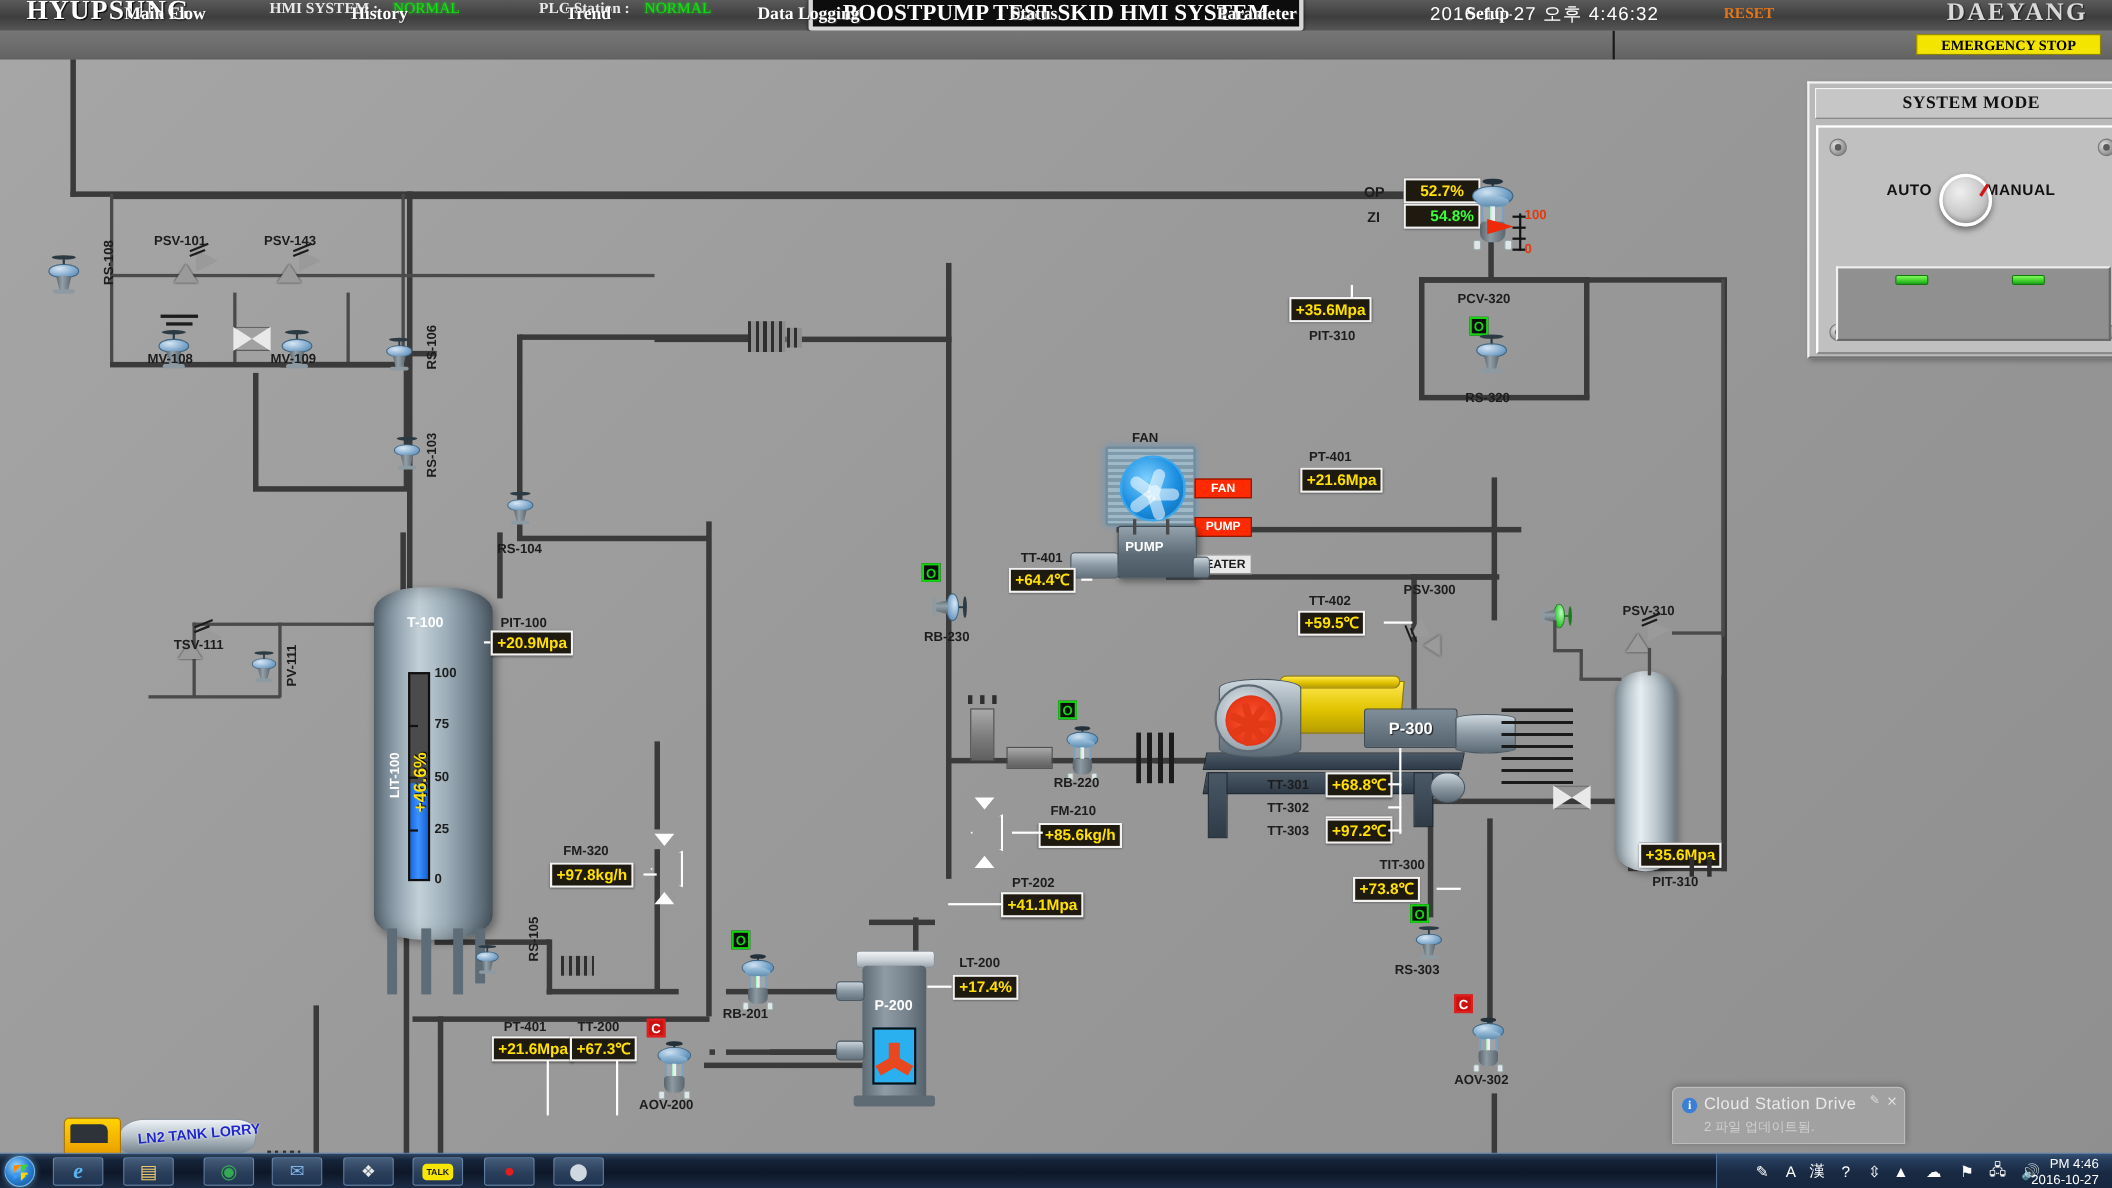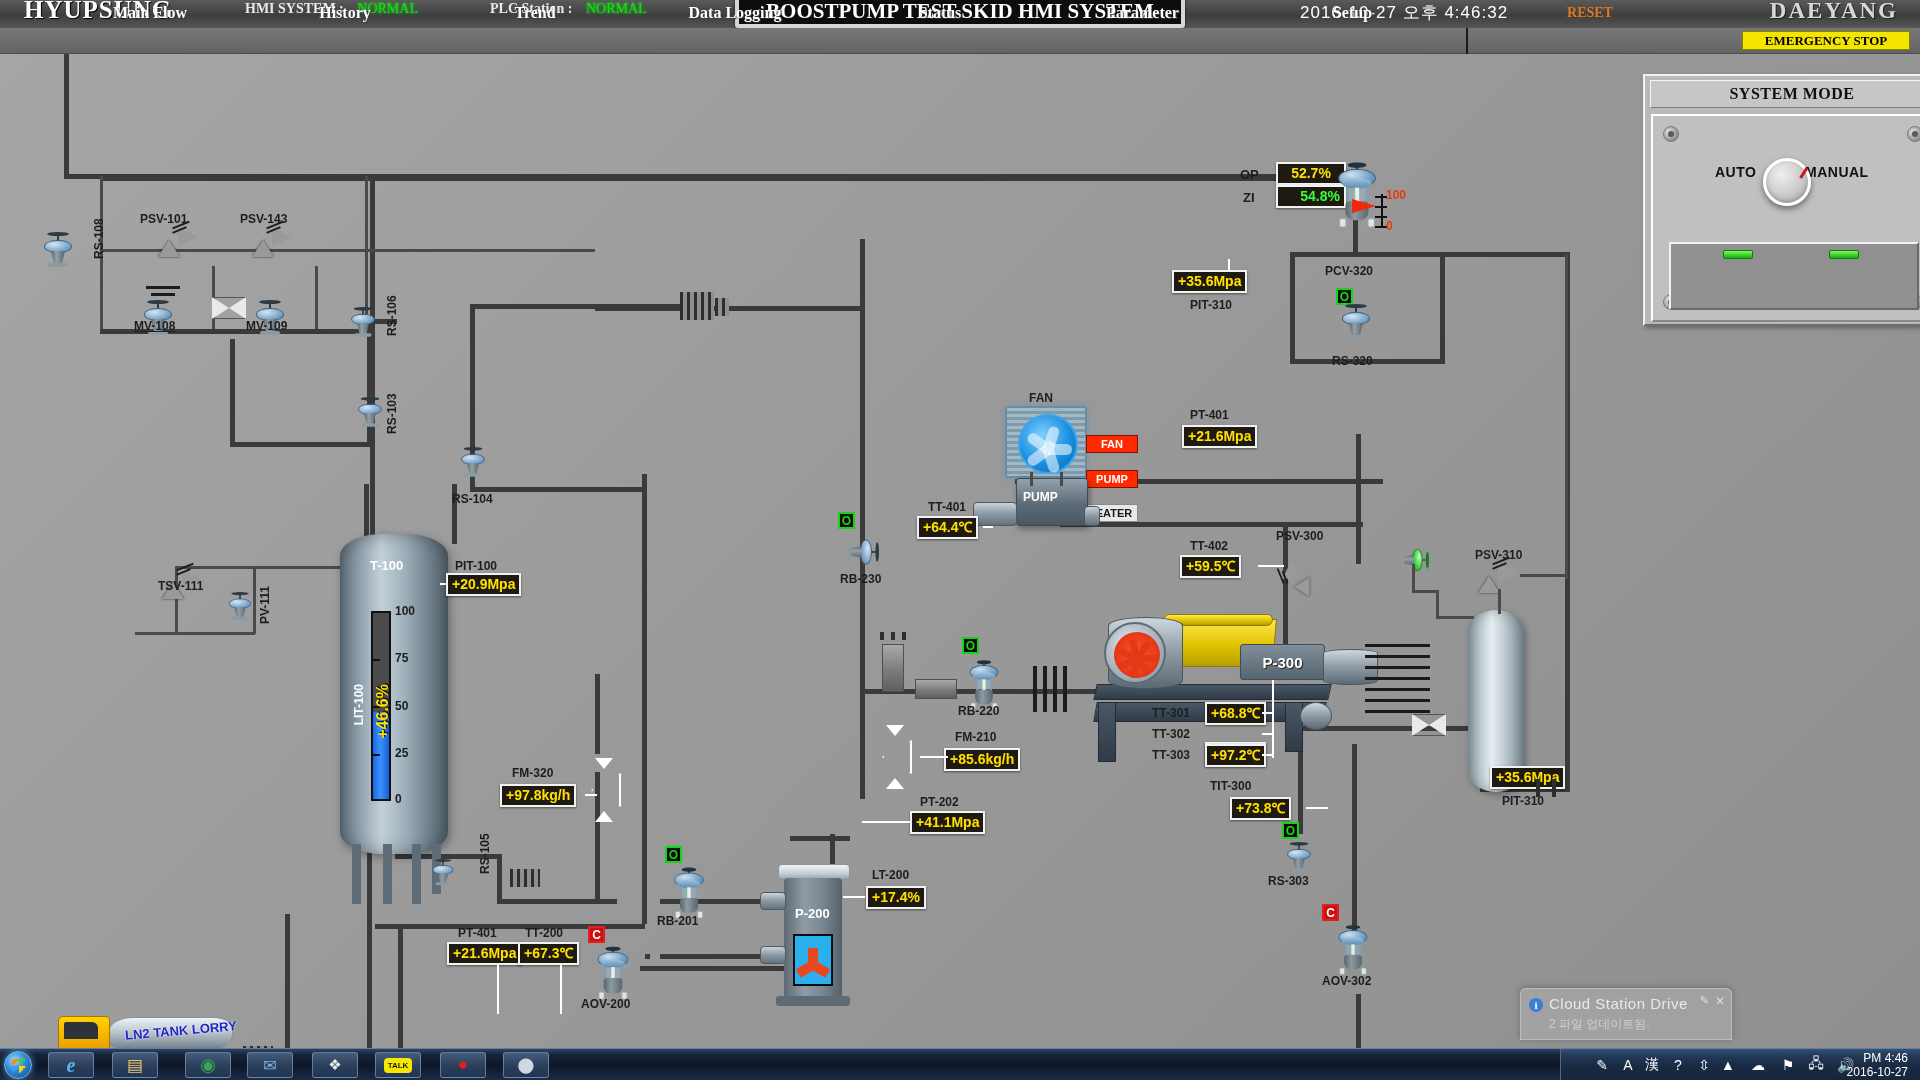--- a/index.html
+++ b/index.html
@@ -647,21 +647,21 @@
     </div>
     <div class="tag" style="left:240px; top:158px;">PSV-143</div>
 
     <div class="gv" style="left:140px; top:246px;">
       <div class="hw"></div>
         <div class="hs"></div>
         <div class="bon"></div>
         <div class="bd"></div>
         <div class="ft"></div>
     </div>
-    <div class="tag" style="left:134px; top:265px;text-decoration:underline;">MV-108</div>
+    <div class="tag" style="left:134px; top:265px;">MV-108</div>
 
     <div class="gv" style="left:252px; top:246px;">
       <div class="hw"></div>
         <div class="hs"></div>
         <div class="bon"></div>
         <div class="bd"></div>
         <div class="ft"></div>
     </div>
     <div class="tag" style="left:246px; top:265px;">MV-109</div>
 
@@ -880,21 +880,21 @@
     <div class="readout" style="left:1205px; top:648px;">+68.8℃</div>
     <div class="tag" style="left:1152px; top:673px;">TT-302</div>
     <div class="readout" style="left:1205px; top:688px;font-style:italic;">+17.2℃</div>
     <div class="tag" style="left:1152px; top:694px;">TT-303</div>
     <div class="readout" style="left:1205px; top:690px;">+97.2℃</div>
     <div class="lead v" style="left:1272px; top:626px; height:78px;"></div>
     <div class="lead h" style="left:1262px; top:658px; width:12px;"></div>
     <div class="lead h" style="left:1262px; top:679px; width:12px;"></div>
     <div class="lead h" style="left:1262px; top:700px; width:12px;"></div>
 
-    <div class="tag" style="left:1210px; top:725px;">TIT-300</div>
+    <div class="tag" style="left:1254px; top:725px;">TIT-300</div>
     <div class="readout" style="left:1230px; top:743px;">+73.8℃</div>
     <div class="lead h" style="left:1306px; top:753px; width:22px;"></div>
 
     <div class="statsq" style="left:1282px; top:768px;">O</div>
     <div class="gv" style="left:1281px; top:785px; transform:scale(.85);">
       <div class="hw"></div>
         <div class="hs"></div>
         <div class="bon"></div>
         <div class="bd"></div>
         <div class="ft"></div>

